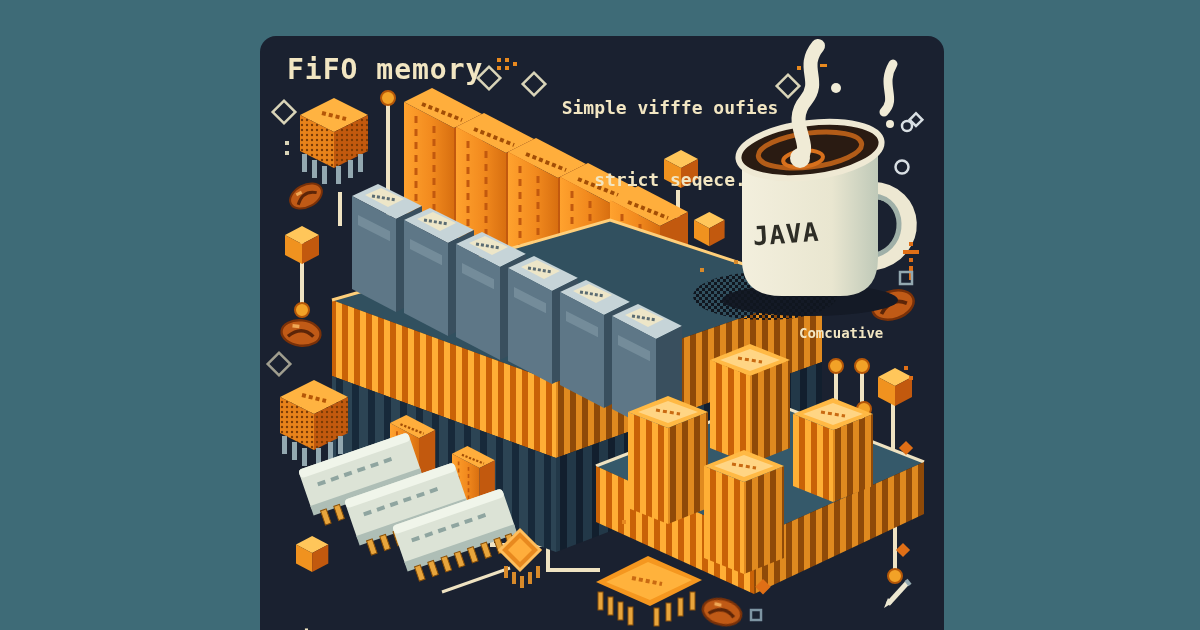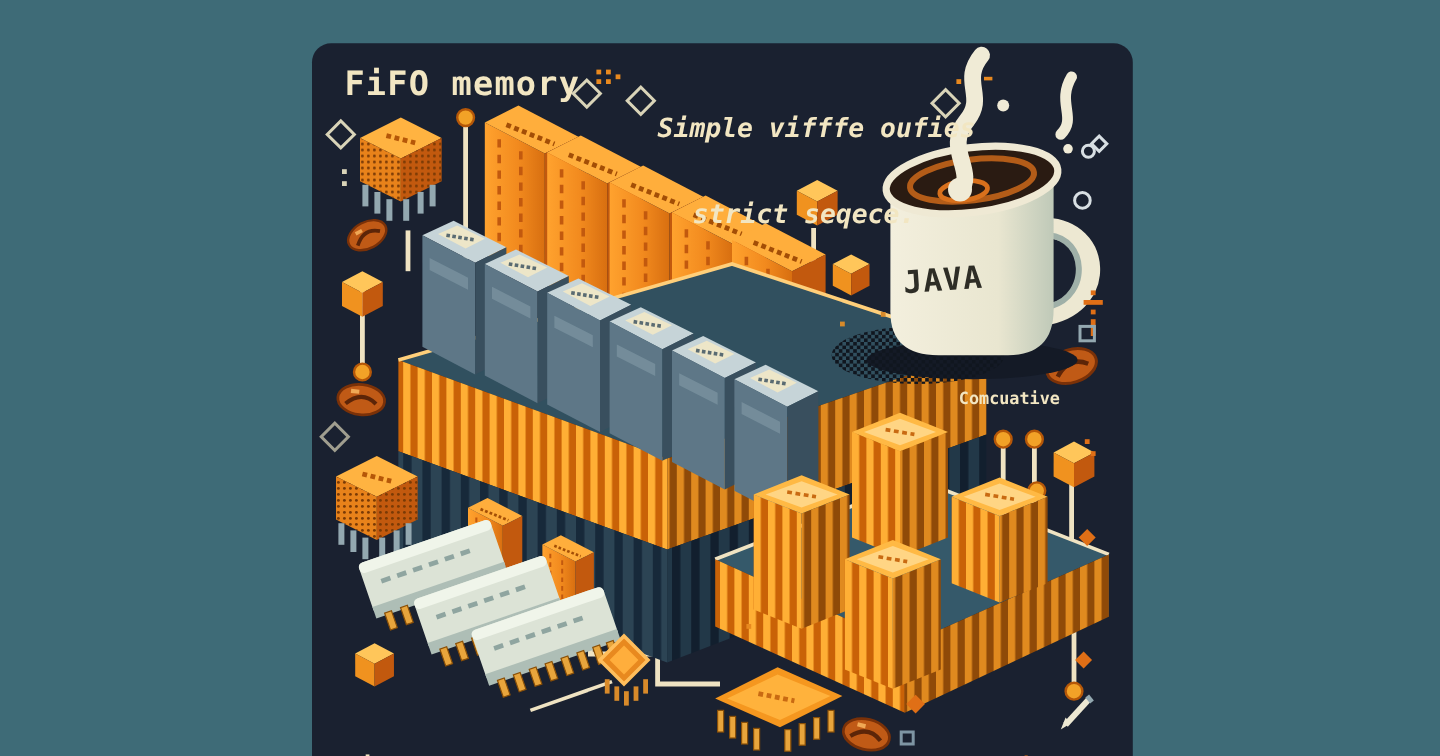--- a/index.html
+++ b/index.html
@@ -3,21 +3,21 @@
 <meta charset="utf-8">
 <style>
   html,body{margin:0;padding:0;background:#3E6B77;}
   .stage{position:relative;width:1200px;height:630px;background:#3E6B77;overflow:hidden;
          font-family:"DejaVu Sans Mono", monospace;}
   .panel{position:absolute;left:260px;top:36px;width:684px;height:594px;
          background:#1A2130;border-radius:16px 16px 0 0;}
   svg.art{position:absolute;left:0;top:0;display:block;}
   .txt{position:absolute;font-weight:bold;color:#F2E6C2;white-space:pre;}
   .title{left:287px;top:53px;font-size:28px;letter-spacing:1px;}
-  .para{left:548px;top:48px;width:244px;font-size:22px;line-height:24px;text-align:center;font-style:italic;}
+  .para{left:548px;top:48px;width:244px;font-size:18px;line-height:24px;text-align:center;}
   .para span{display:block;}
   .commutative{left:799px;top:325px;font-size:14px;}
   .mug-label{left:744px;top:219px;width:84px;text-align:center;font-size:26px;color:#2E2D26;
              transform:rotate(-4deg);letter-spacing:1px;}
   .footer-left{left:287px;top:572px;font-size:21px;line-height:27px;}
   .footer-left span{display:block;}
   .footer-right{left:760px;top:574px;width:158px;font-size:18px;line-height:26px;
                 text-align:right;color:#E06F16;}
   .footer-right .l1{display:block;padding-right:36px;}
 </style>

